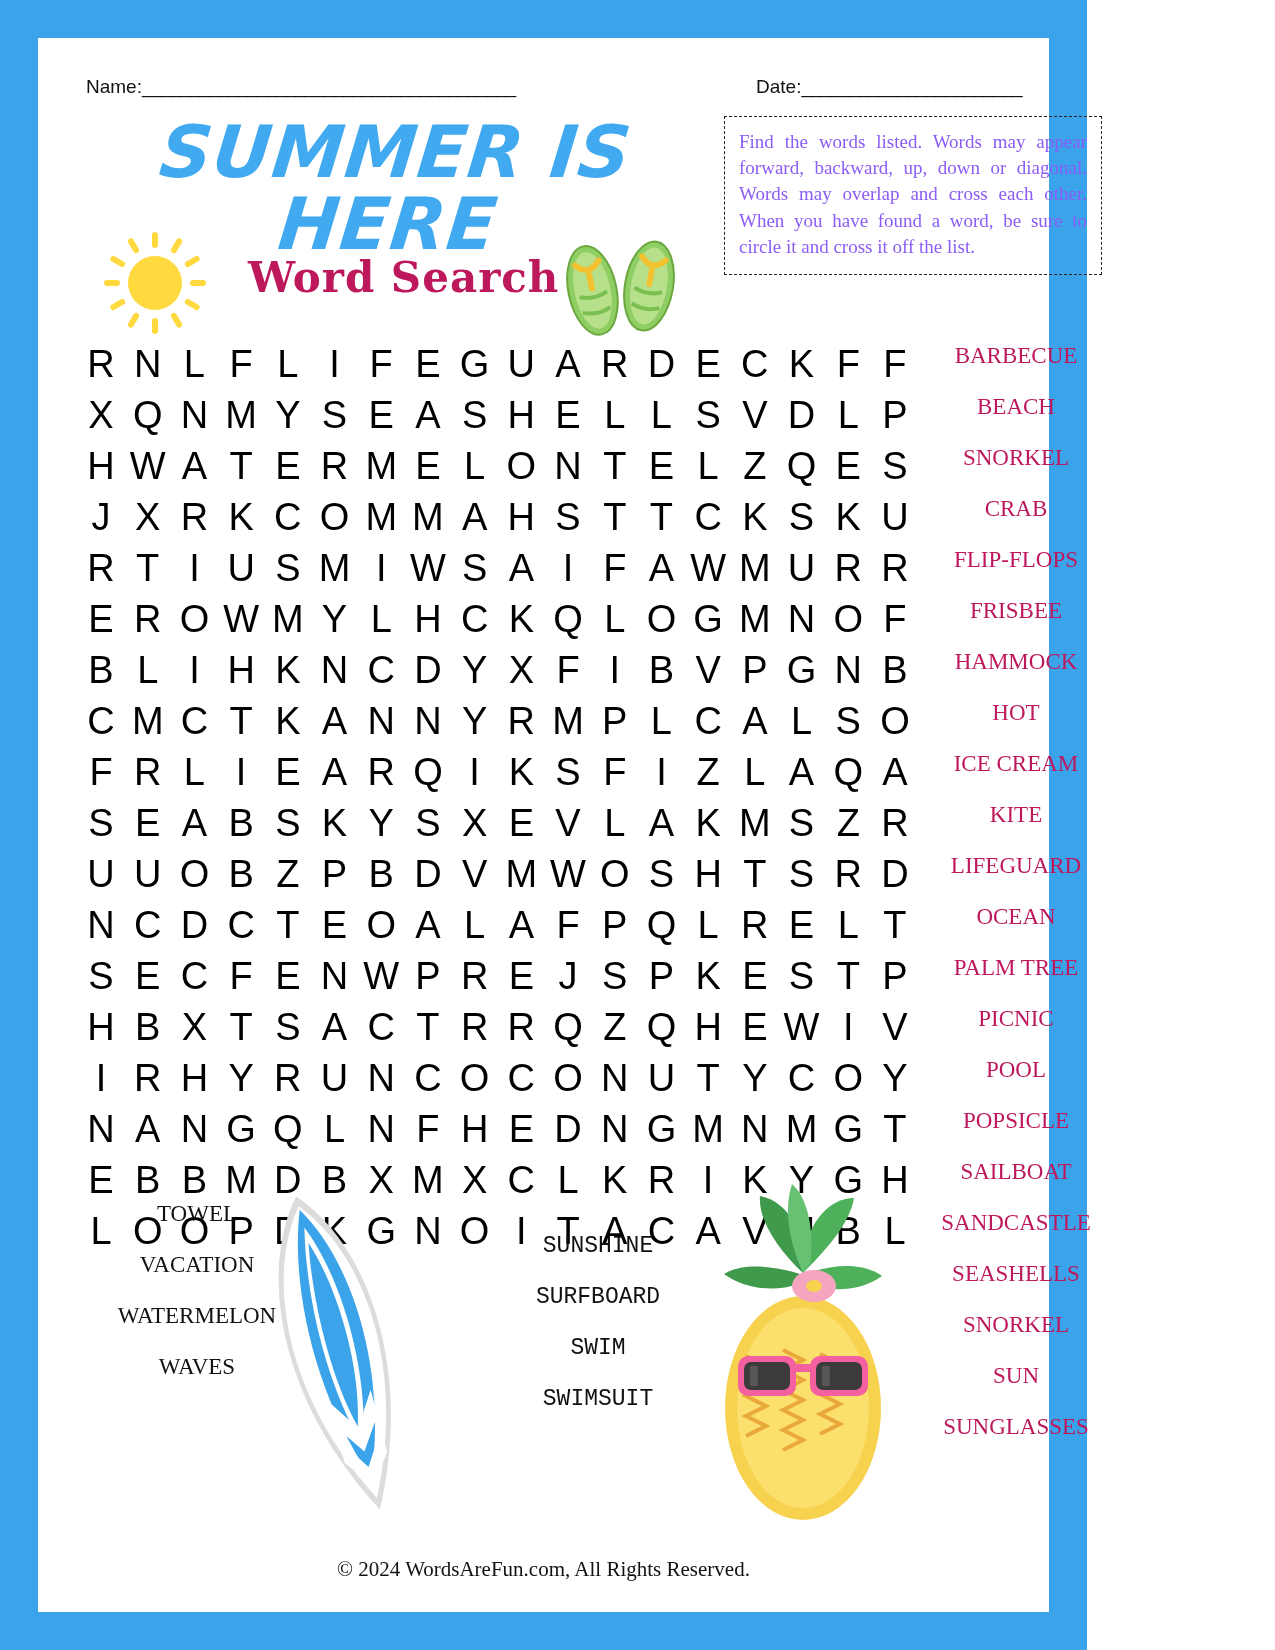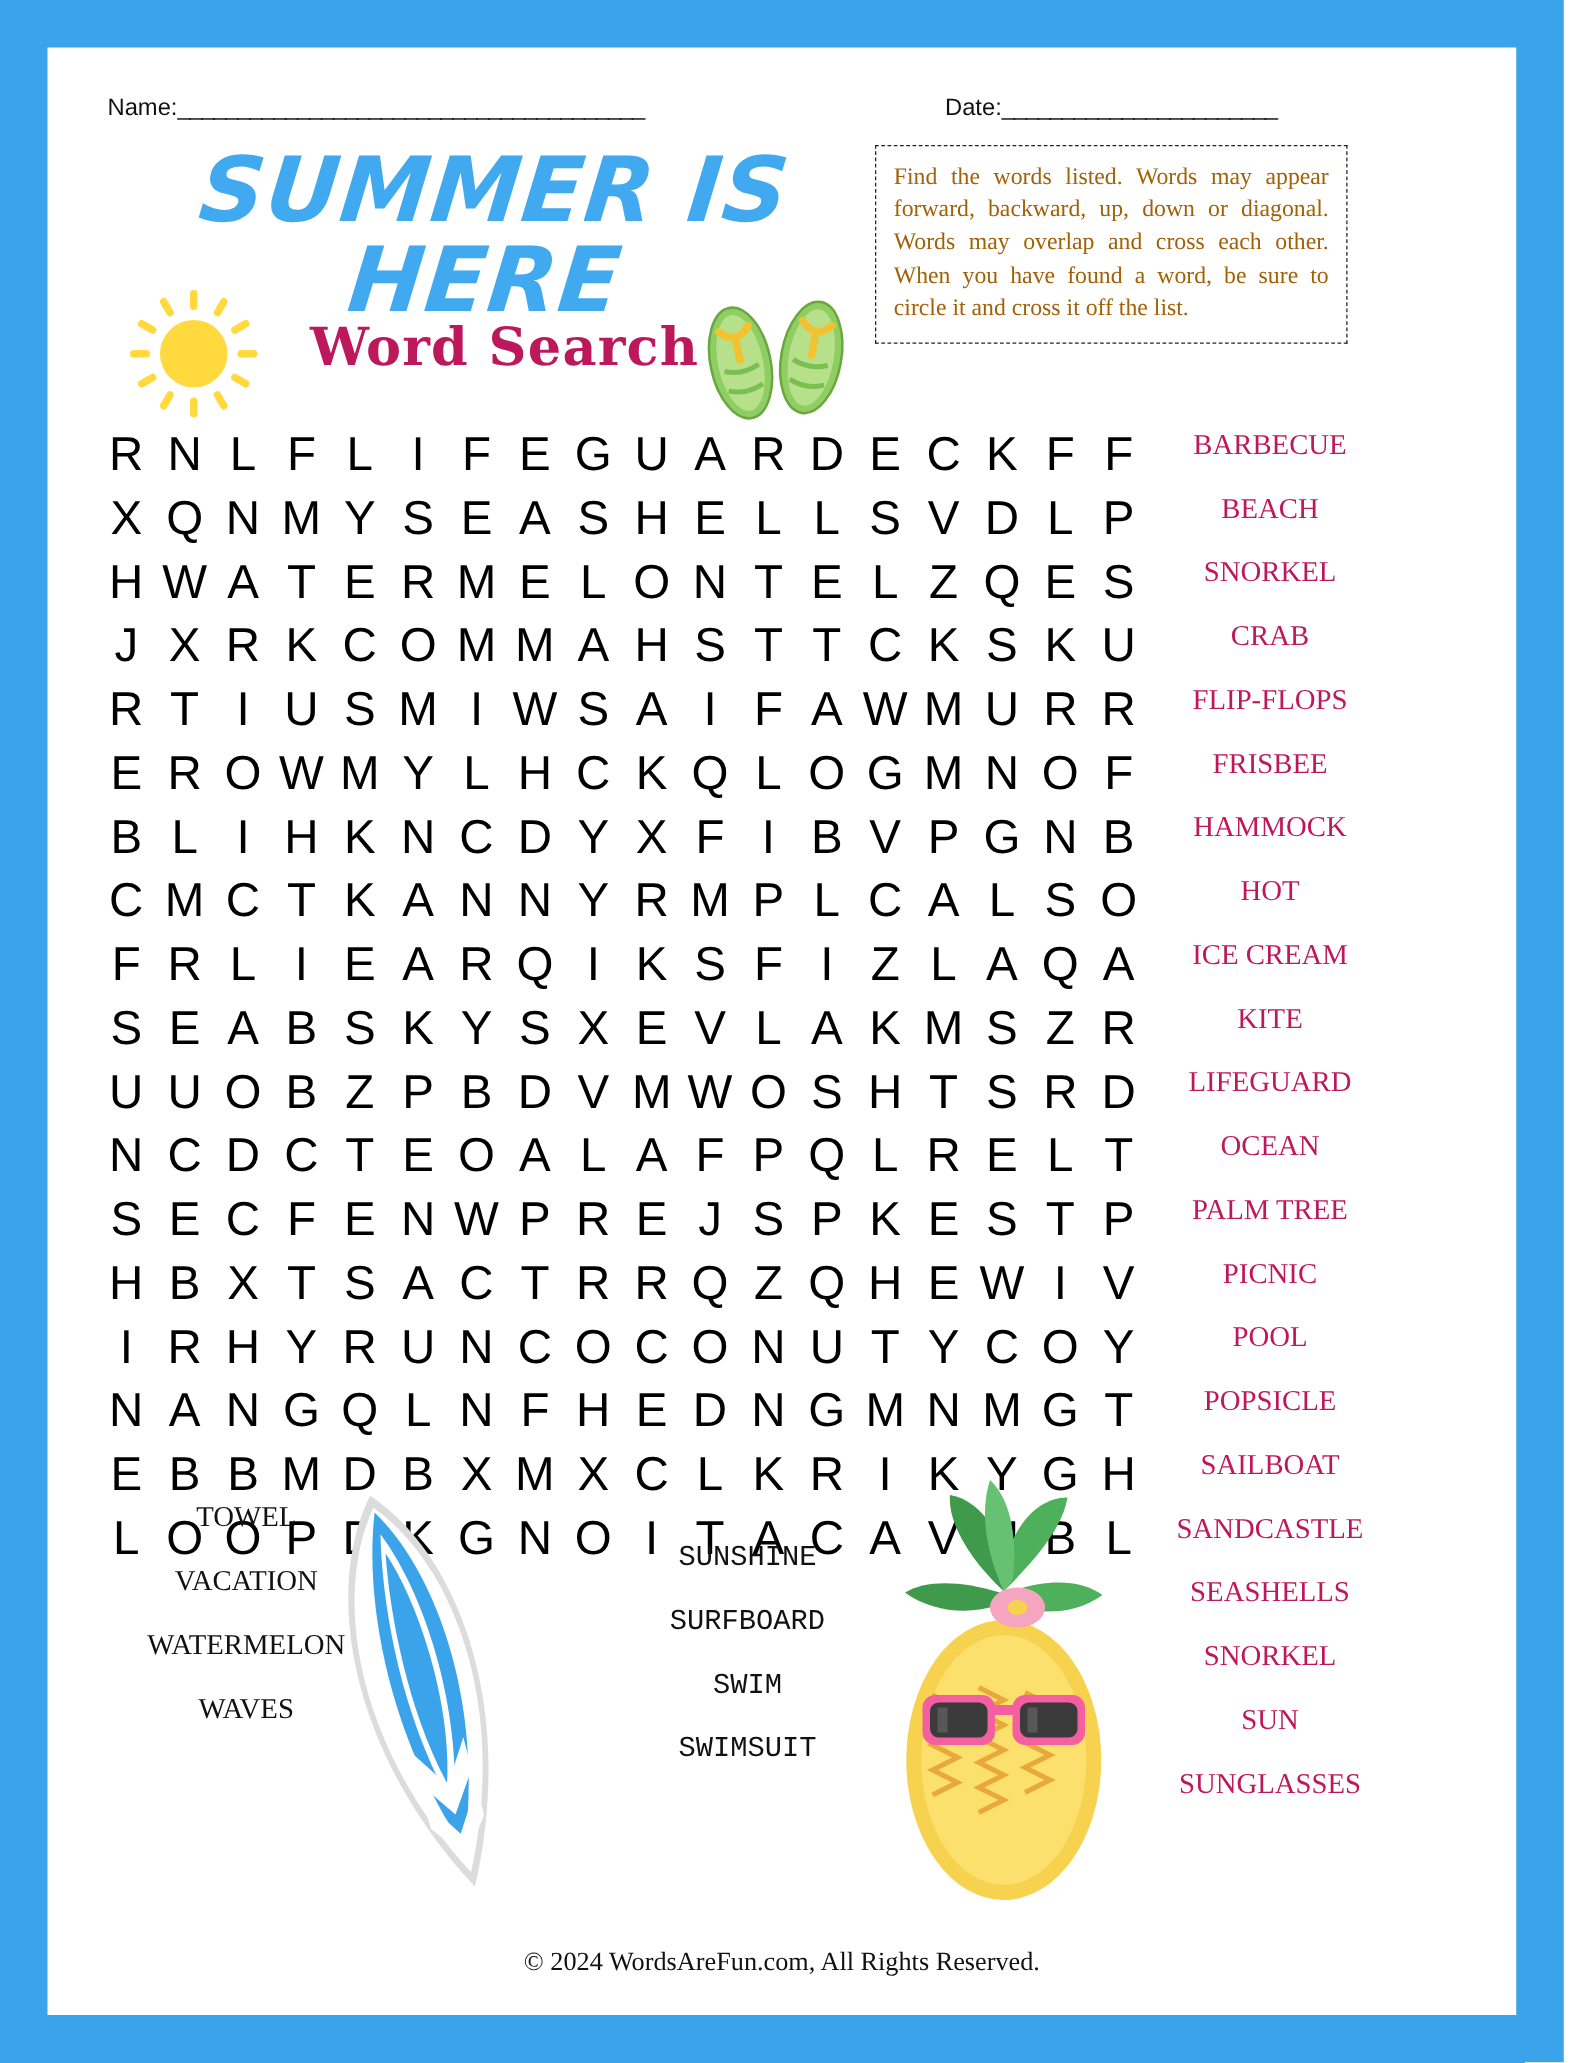--- a/index.html
+++ b/index.html
@@ -8,21 +8,21 @@
   }
   body {
     width: 1275px;
     height: 1650px;
     background: #ffffff;
     font-family: "Liberation Serif", serif;
     overflow: hidden;
   }
   .page {
     position: relative;
-    width: 1251px;
+    width: 1087px;
     height: 1650px;
     box-sizing: border-box;
     background: #3aa3ea;
     padding: 38px;
   }
   .sheet {
     position: relative;
     width: 100%;
     height: 100%;
     background: #ffffff;
@@ -106,31 +106,31 @@
     position: absolute;
     left: 516px;
     top: 190px;
     width: 135px;
     height: 115px;
   }
 
   
   .instructions {
     position: absolute;
-    left: 662px;
+    left: 686px;
     top: 78px;
     width: 378px;
     padding: 12px 14px 14px 14px;
     border: 1px dashed #222;
     box-sizing: border-box;
     font-family: "Liberation Serif", serif;
     font-size: 19px;
     line-height: 1.38;
     text-align: justify;
-    color: #a16207;
+    color: #8b5cf6;
   }
 
   
   .grid {
     position: absolute;
     left: 40px;
     top: 300px;
     width: 840px;
   }
   .grid-row {

